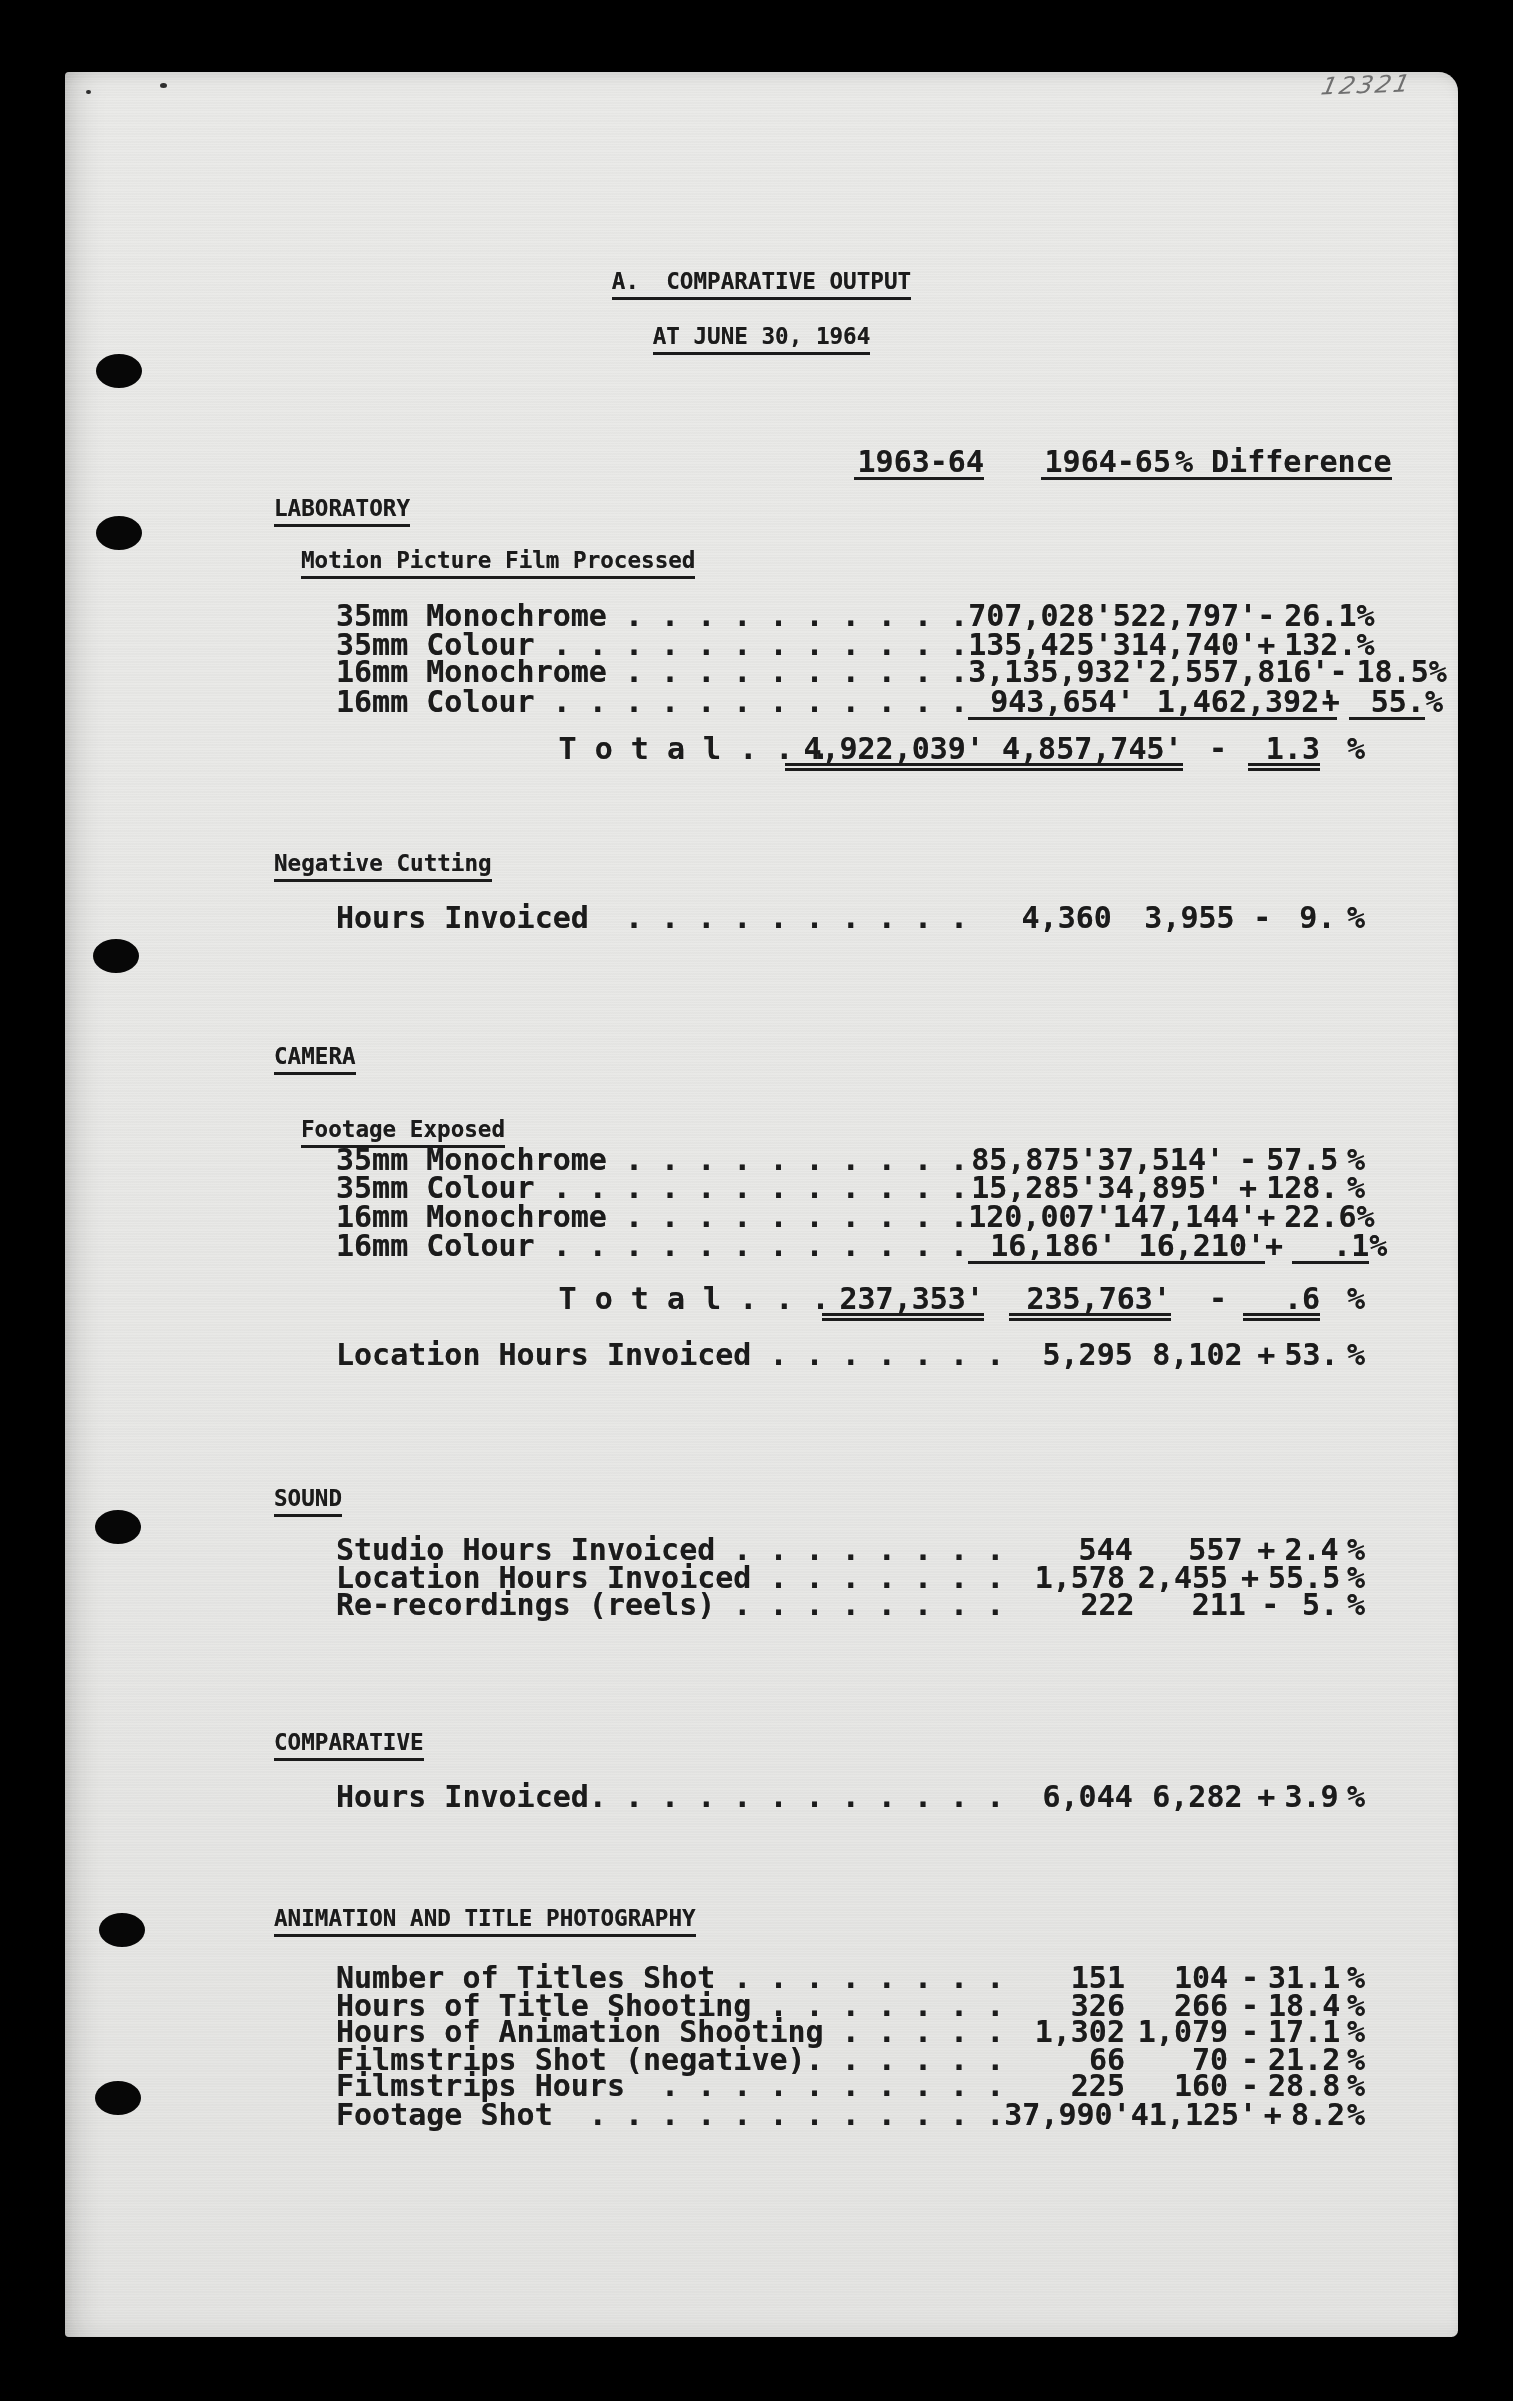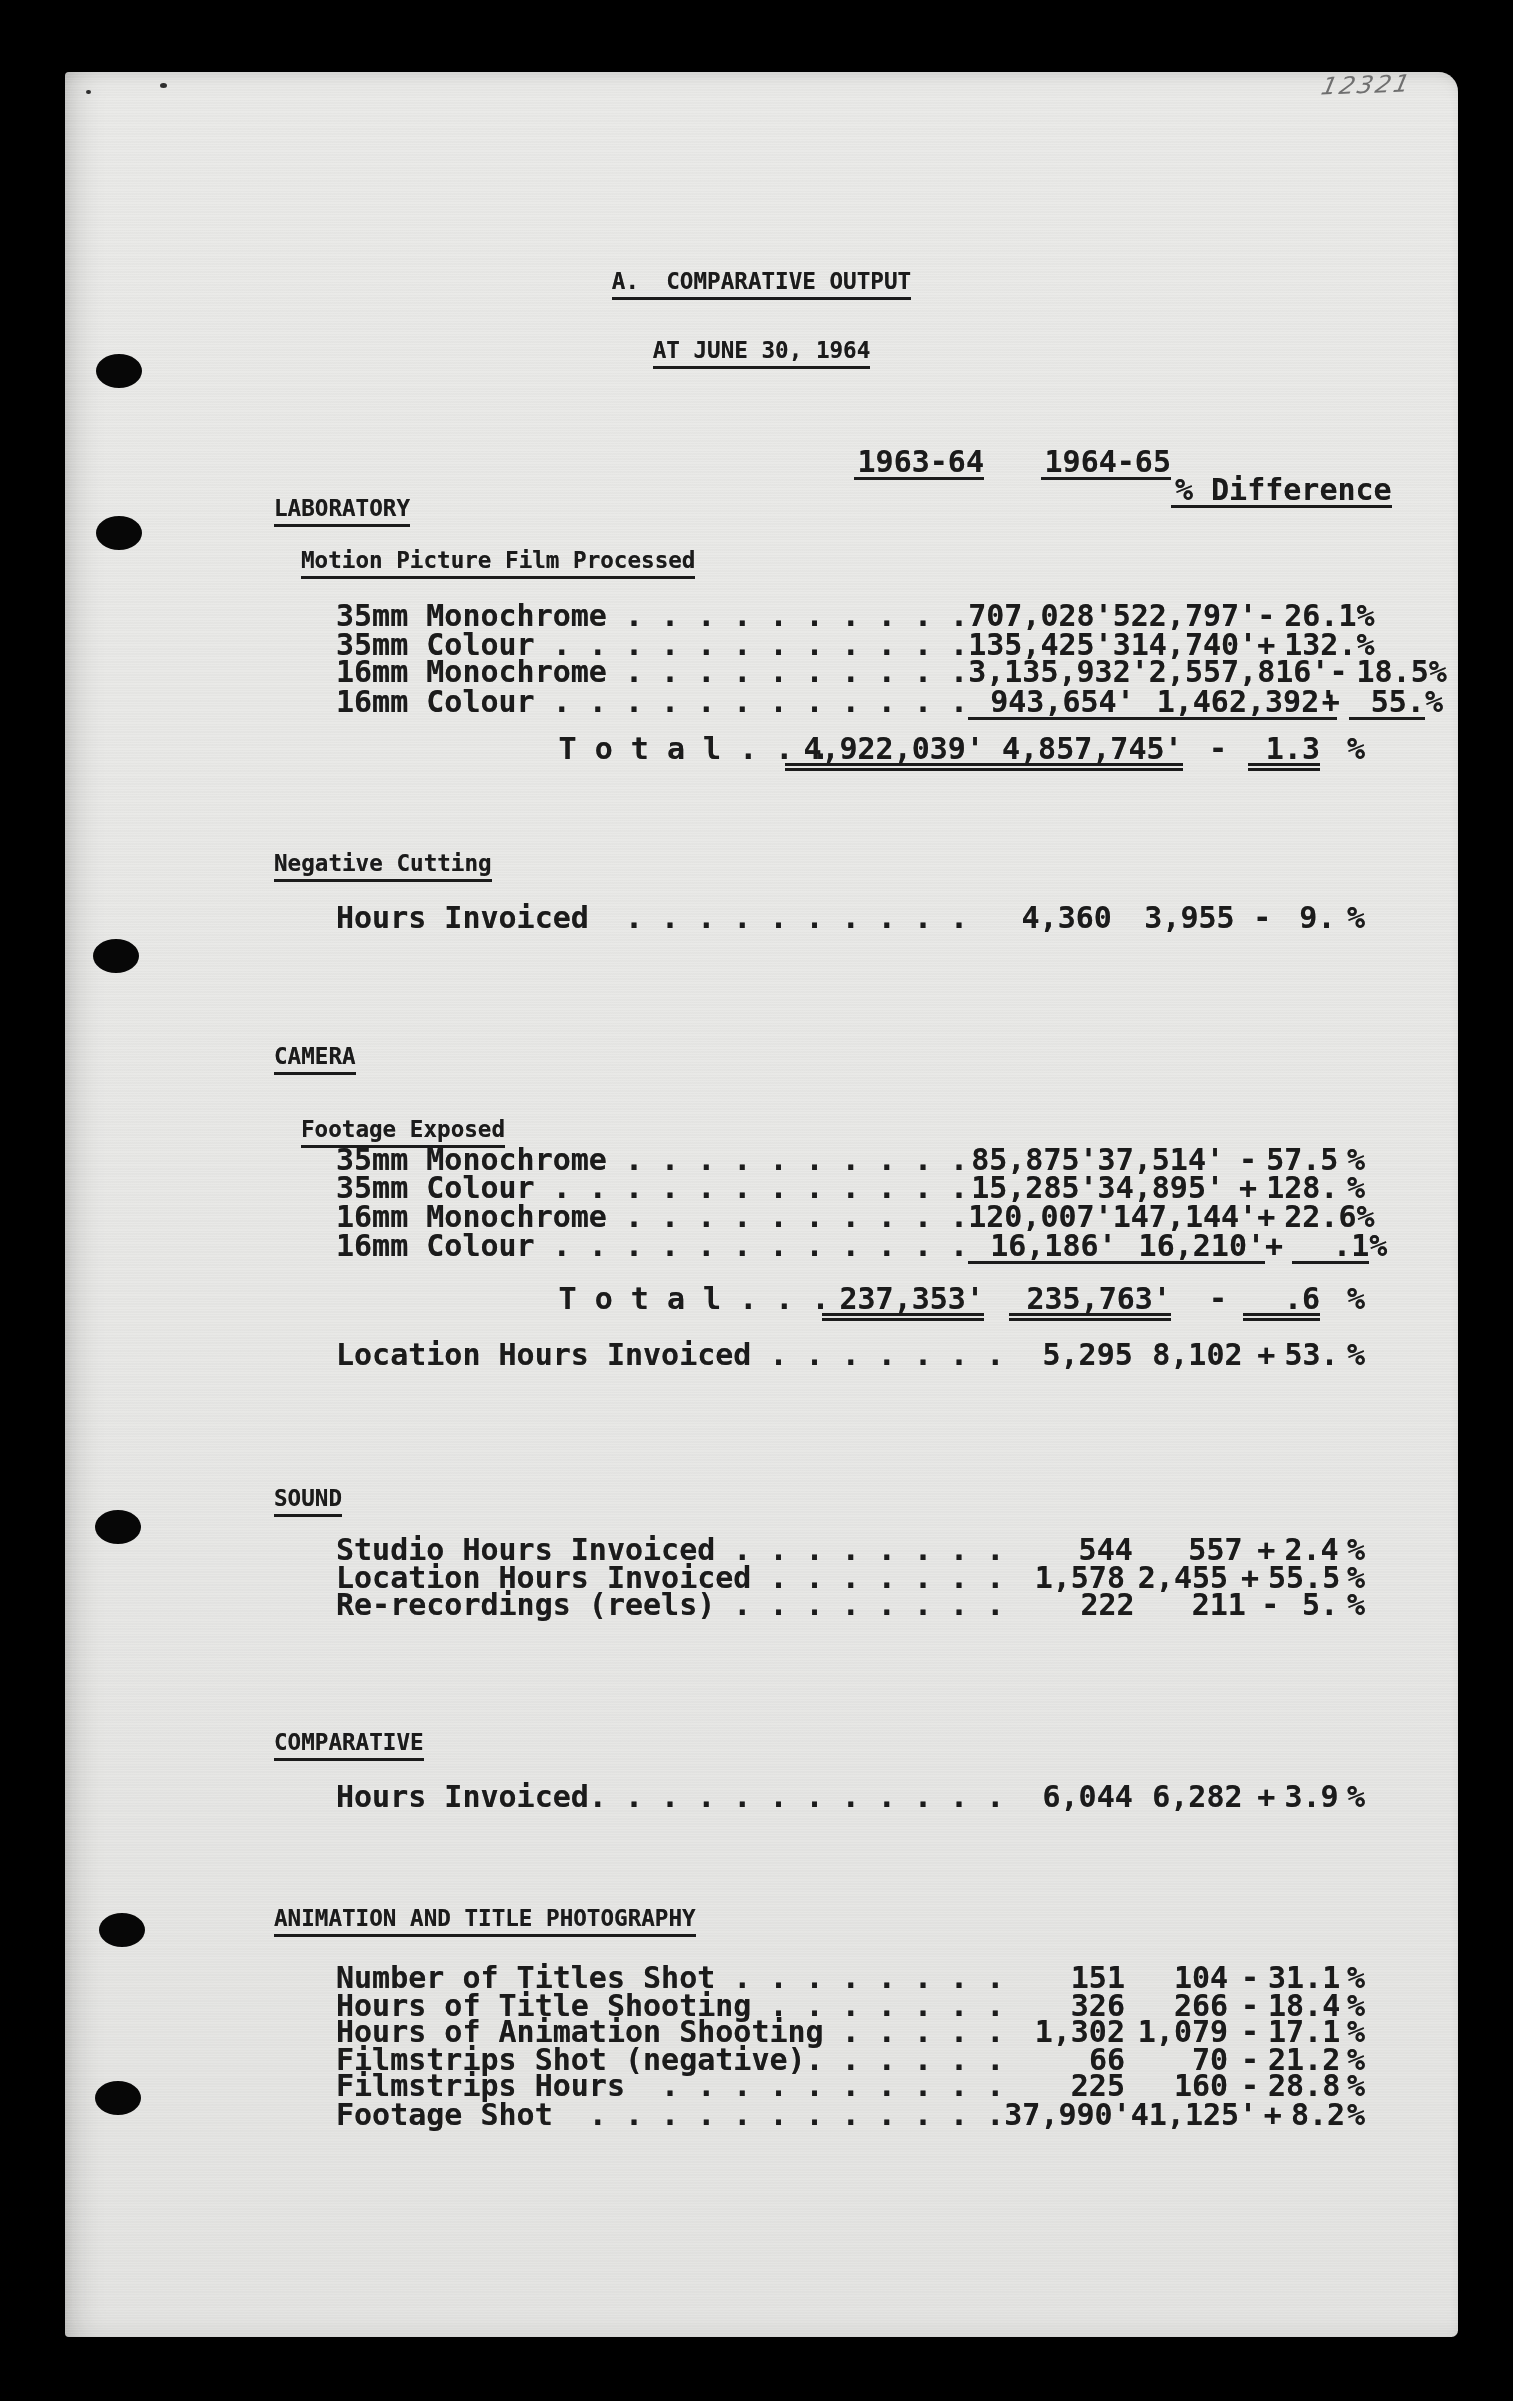--- a/index.html
+++ b/index.html
@@ -21,21 +21,21 @@
   .title{position:absolute;left:65px;width:1393px;text-align:center;font-size:22.6px;line-height:28px;}
   .hd{border-bottom:3.9px solid #1b1b1b;padding-bottom:1.9px;display:inline-block;}
   .sec{position:absolute;font-size:22.6px;line-height:28px;}
   .row{position:absolute;left:336px;width:1029px;display:flex;font-size:30px;line-height:28px;}
   .lbl{flex:0 0 429px;white-space:pre;}
   .c1{width:219px;text-align:right;}
   .c2{width:187px;text-align:right;}
   .sg{width:65px;text-align:right;padding-right:9px;box-sizing:border-box;}
   .vl{width:84px;text-align:right;}
   .pc{width:45px;text-align:right;}
-  .c3h{width:194px;text-align:right;margin-top:28px;}
+  .c3h{width:194px;text-align:right;}
   .row i{font-style:normal;}
   .u{display:inline-block;border-bottom:3.2px solid #1c1c1c;padding-left:22px;padding-bottom:0.6px;}
   .uu{display:inline-block;border-bottom:8.4px double #1c1c1c;padding-left:18px;}
   .padxl{padding-left:41px;}
   .hu{padding-left:3.9px;}
   .tr{text-align:right;padding-right:6.5px;box-sizing:border-box;transform:translateX(71px);}
 </style>
 </head>
 <body>
 
@@ -47,21 +47,21 @@
 <div class="hole" style="left:95px;top:1510px"></div>
 <div class="hole" style="left:99px;top:1913px"></div>
 <div class="hole" style="left:95px;top:2081px"></div>
 
 <div class="speck" style="left:86px;top:90px;width:4.5px;height:3.9px"></div>
 <div class="speck" style="left:160px;top:83px;width:7px;height:5.2px"></div>
 
 <div class="hand" data-bind="page.handwritten_number">12321</div>
 
 <div class="title ink" style="top:267px"><span class="hd" data-bind="page.title_line1">A.  COMPARATIVE OUTPUT</span></div>
-<div class="title ink" style="top:336px"><span class="hd" data-bind="page.title_line2">AT JUNE 30, 1964</span></div>
+<div class="title ink" style="top:322px"><span class="hd" data-bind="page.title_line2">AT JUNE 30, 1964</span></div>
 
 <div class="row ink" style="top:448px">
   <span class="lbl"></span>
   <span class="c1"><i class="u hu" data-bind="page.columns.col_1963_64">1963-64</i></span>
   <span class="c2"><i class="u hu" data-bind="page.columns.col_1964_65">1964-65</i></span>
   <span class="c3h"><i class="u hu" data-bind="page.columns.col_difference">% Difference</i></span>
 </div>
 
 <div class="sec ink" style="top:494px;left:274px"><span class="hd" data-bind="sections.laboratory.heading">LABORATORY</span></div>
 <div class="sec ink" style="top:546px;left:301px"><span class="hd" data-bind="sections.laboratory.subheading">Motion Picture Film Processed</span></div>

